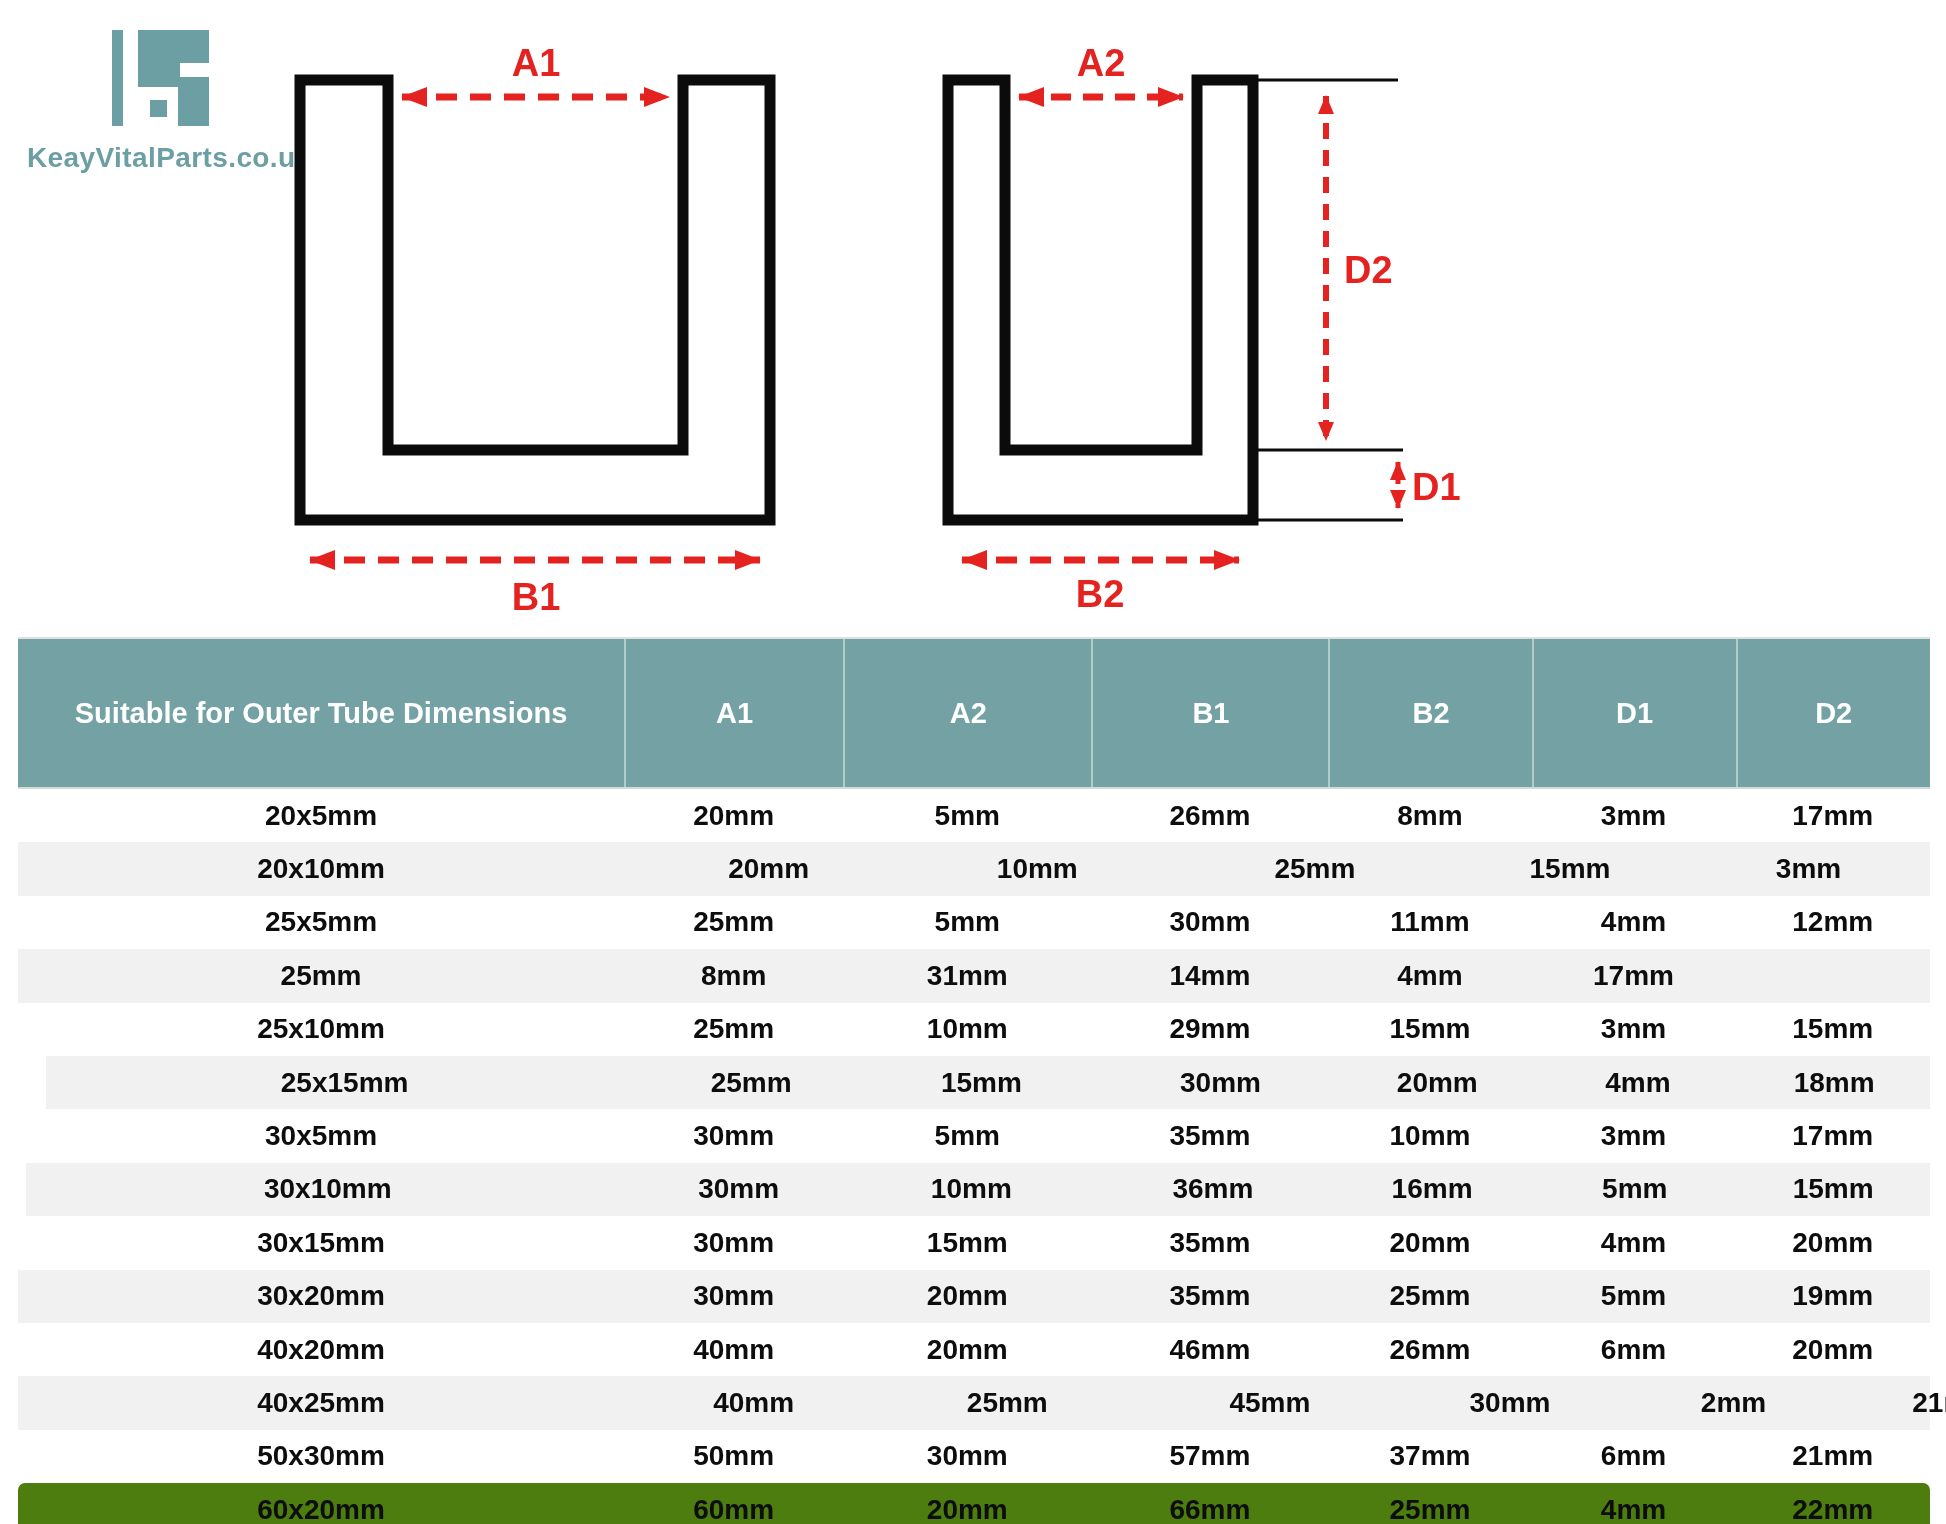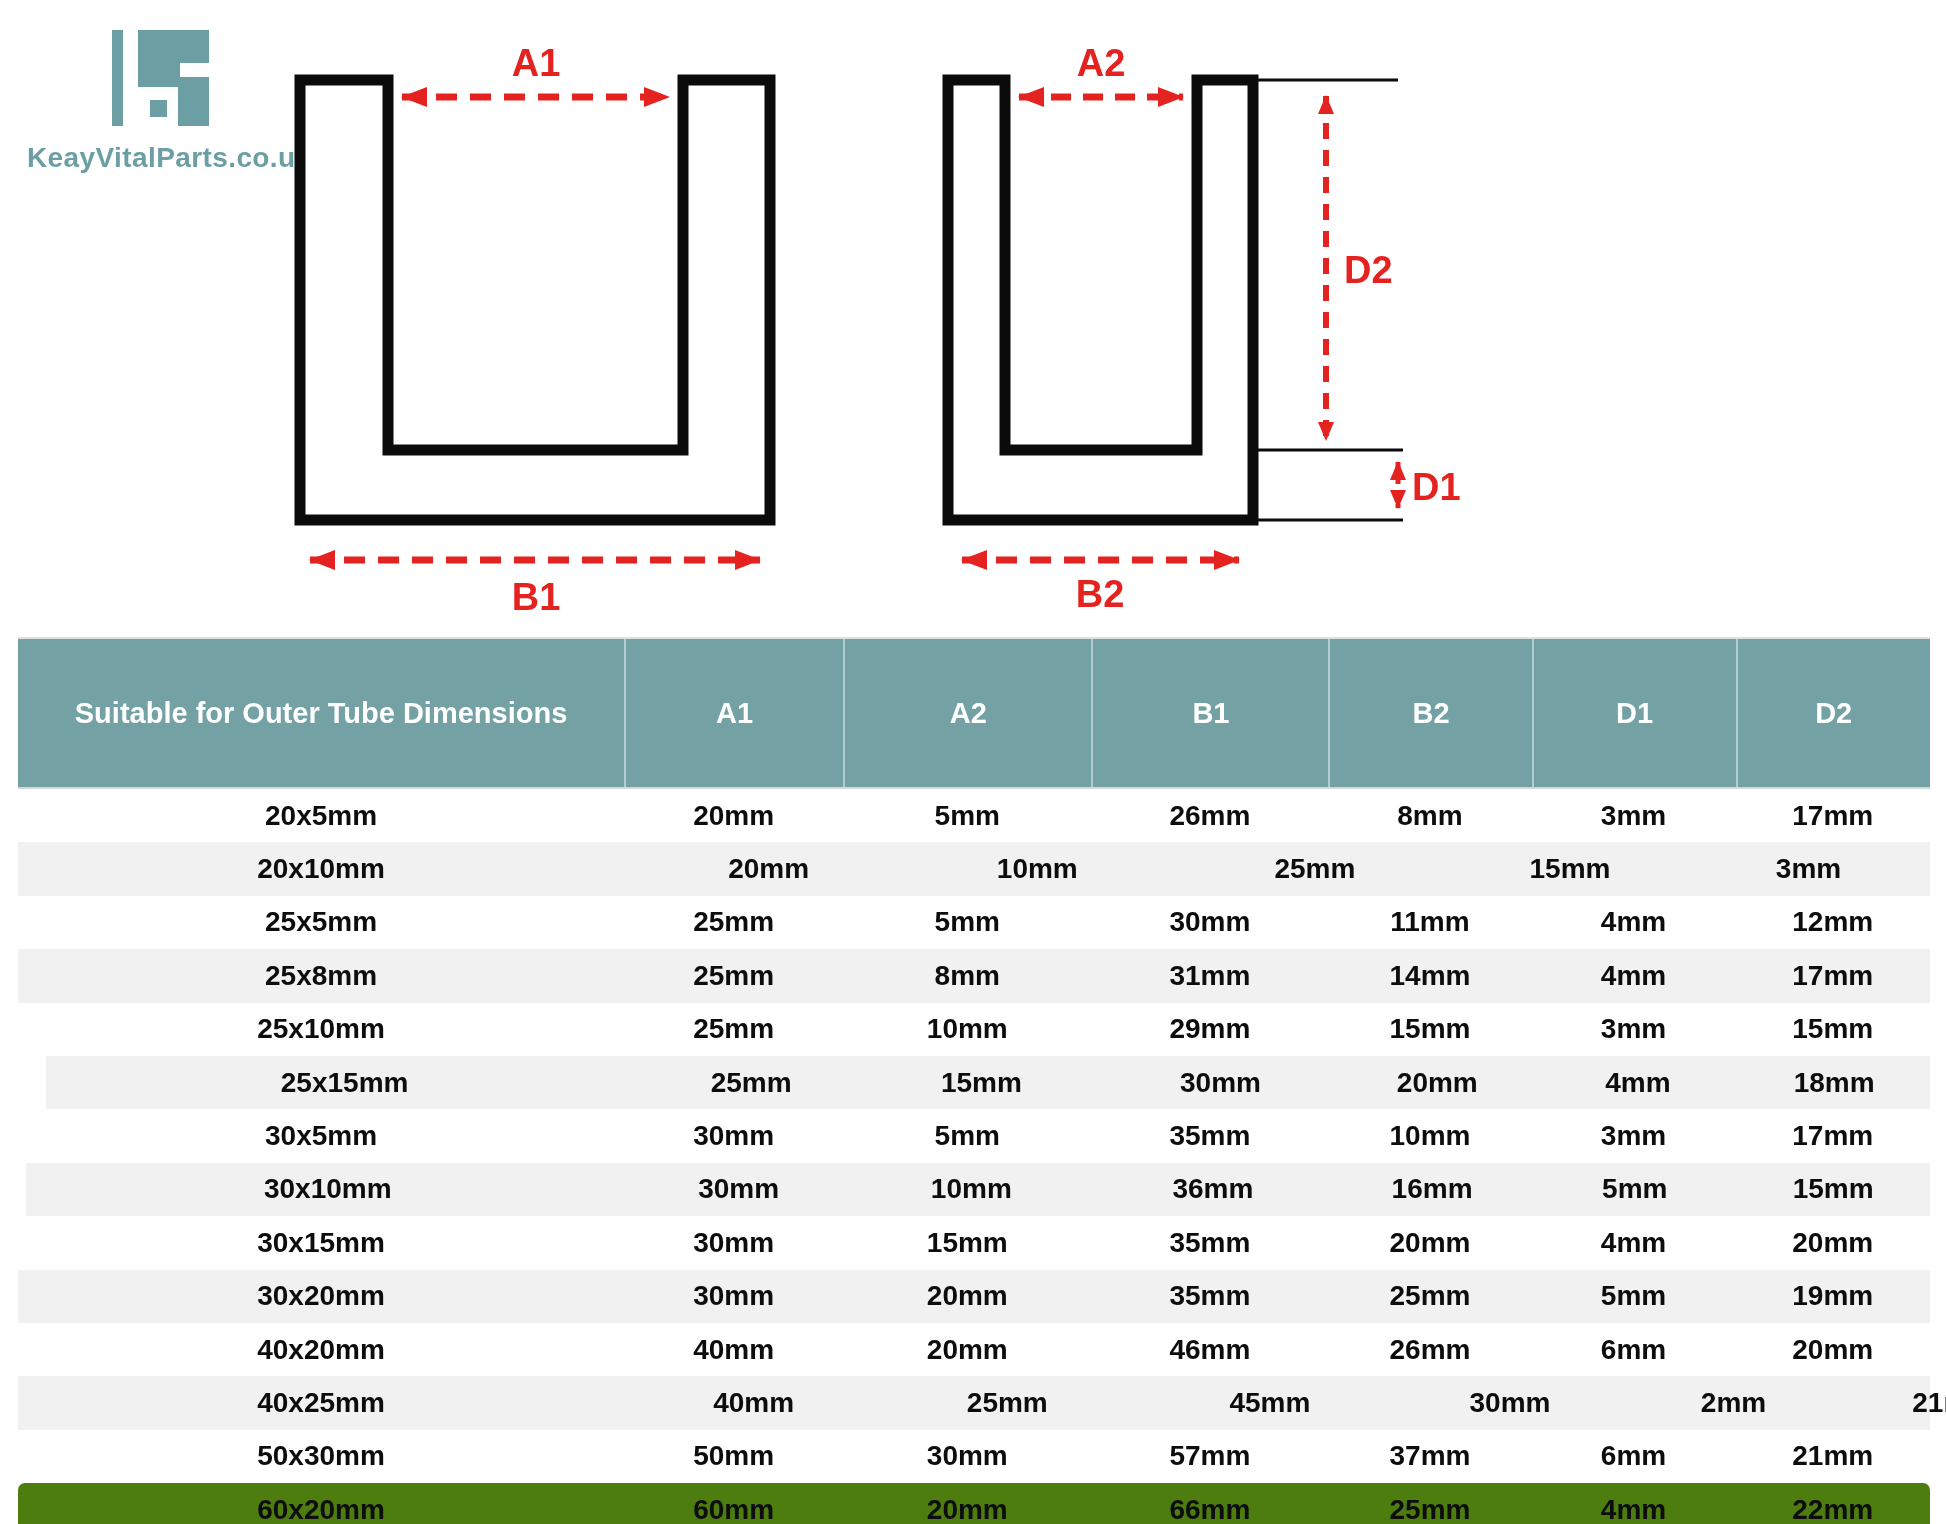--- a/index.html
+++ b/index.html
@@ -125,21 +125,20 @@
         <div class="trow">
           <div class="td">25x5mm</div>
           <div class="td">25mm</div>
           <div class="td">5mm</div>
           <div class="td">30mm</div>
           <div class="td">11mm</div>
           <div class="td">4mm</div>
           <div class="td">12mm</div>
         </div>
         <div class="trow" style="background: rgb(241, 241, 241);">
-          <div class="td">25x8mm</div>
           <div class="td">25mm</div>
           <div class="td">8mm</div>
           <div class="td">31mm</div>
           <div class="td">14mm</div>
           <div class="td">4mm</div>
           <div class="td">17mm</div>
         </div>
         <div class="trow">
           <div class="td">25x10mm</div>
           <div class="td">25mm</div>

